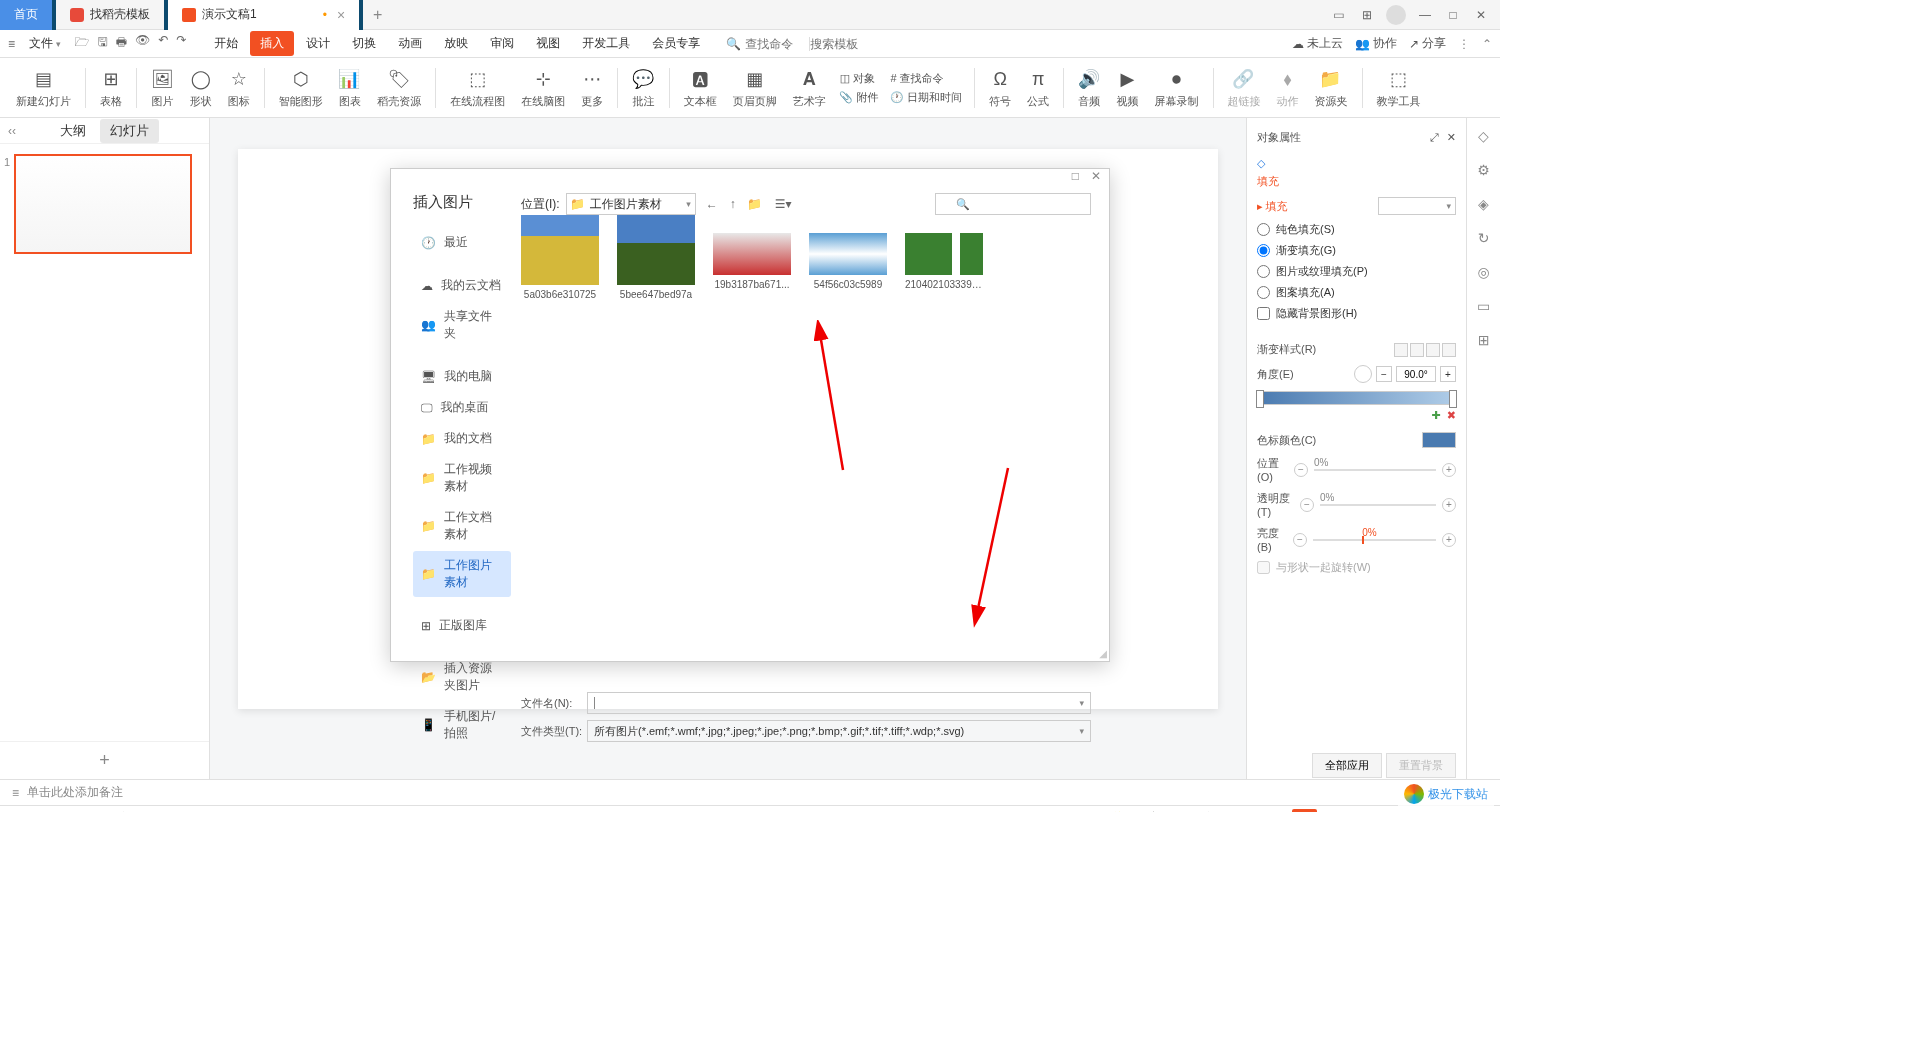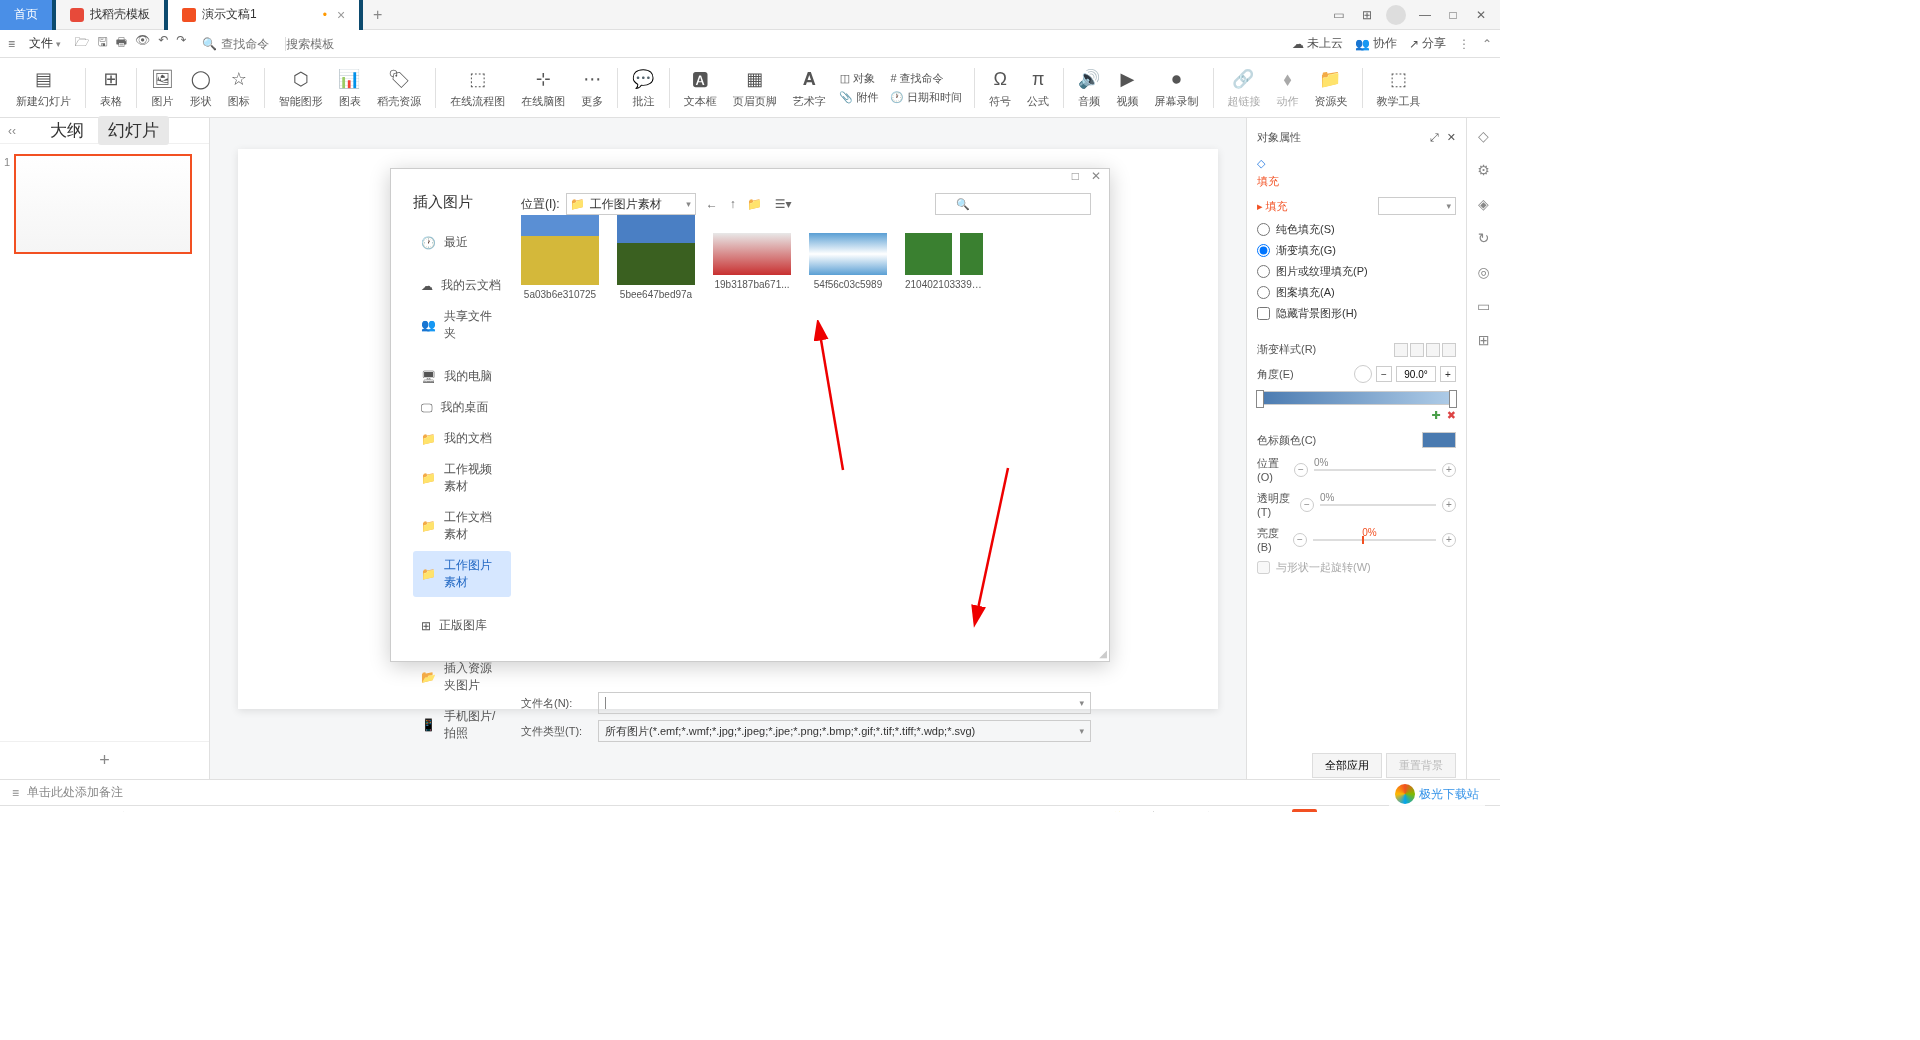--- a/index.html
+++ b/index.html
@@ -36,21 +36,21 @@
 .ribbon-group .rlabel { font-size: 11px; color: #555; white-space: nowrap; }
 .ribbon-sep { width: 1px; height: 40px; background: #e0e0e0; margin: 0 4px; }
 .ribbon-small { display: flex; flex-direction: column; gap: 2px; }
 .ribbon-small-item { display: flex; align-items: center; gap: 3px; font-size: 11px; color: #555; cursor: pointer; padding: 1px 4px; }
 
 
 .main { display: flex; height: 661px; }
 .slidepanel { width: 210px; border-right: 1px solid #e0e0e0; display: flex; flex-direction: column; }
 .slidepanel-head { height: 26px; display: flex; align-items: center; justify-content: center; gap: 4px; border-bottom: 1px solid #f0f0f0; }
 .slidepanel-head .collapse { position: absolute; left: 8px; color: #888; }
-.sp-tab { padding: 3px 10px; font-size: 17px; cursor: pointer; }
+.sp-tab { padding: 3px 10px; font-size: 13px; cursor: pointer; }
 .sp-tab.active { background: #e8e8e8; border-radius: 3px; }
 .slide-thumb-wrap { flex: 1; padding: 10px 14px; position: relative; }
 .slide-num { position: absolute; left: 4px; top: 12px; font-size: 11px; color: #888; }
 .slide-thumb { width: 178px; height: 100px; border: 2px solid #f25022; background: linear-gradient(#fff, #f5f5f5); }
 .slide-add { text-align: center; padding: 8px; color: #888; font-size: 18px; cursor: pointer; border-top: 1px solid #f0f0f0; }
 
 .canvas { flex: 1; background: #f5f6f7; position: relative; display: flex; align-items: center; justify-content: center; }
 .slide-canvas { width: 980px; height: 560px; background: #fff; box-shadow: 0 2px 8px rgba(0,0,0,.1); margin-top: -40px; }
 
 .rightpanel { width: 220px; border-left: 1px solid #e0e0e0; padding: 8px 10px; overflow: auto; font-size: 11px; }
@@ -109,33 +109,33 @@
 .dm-files { flex: 1; display: flex; gap: 18px; align-items: flex-start; padding-top: 8px; }
 .file-item { width: 78px; text-align: center; cursor: pointer; }
 .file-thumb { width: 78px; height: 52px; background: #888; margin-bottom: 4px; background-size: cover; }
 .ft1 { background: linear-gradient(#5a8fd4 30%, #d4b83a 30%); }
 .ft2 { background: linear-gradient(#4a7fc4 40%, #3a6020 40%); }
 .ft3 { background: linear-gradient(#e8e8e8, #c83030); }
 .ft4 { background: linear-gradient(#5a9fd4, #fff, #5a9fd4); }
 .ft5 { background: linear-gradient(90deg, #3a8030 60%, #fff 60% 70%, #3a8030 70%); }
 .file-name { font-size: 10px; color: #555; white-space: nowrap; overflow: hidden; text-overflow: ellipsis; }
 .dm-bottom { padding-top: 8px; }
-.dm-row { display: flex; align-items: center; gap: 11px; margin-bottom: 6px; }
+.dm-row { display: flex; align-items: center; gap: 0; margin-bottom: 6px; }
 .dm-row label { width: 66px; font-size: 11px; color: #555; }
 .dm-row .combo { flex: 1; border: 1px solid #ccc; height: 22px; font-size: 11px; padding: 0 6px; display: flex; align-items: center; justify-content: space-between; }
 .dm-btnrow { display: flex; justify-content: flex-end; gap: 8px; margin-top: 4px; }
 .dm-btnrow button { height: 24px; padding: 0 20px; border: 1px solid #ccc; background: #fff; cursor: pointer; font-size: 12px; }
 .dm-btnrow button.primary { background: #2a7de1; border-color: #2a7de1; color: #fff; }
 .resize-grip { position: absolute; right: 2px; bottom: 2px; color: #ccc; font-size: 10px; }
 
 
 .arrow { position: absolute; pointer-events: none; }
 
 
-.watermark { position: absolute; right: 15px; bottom: 6px; font-size: 12px; color: #3593e8; display: flex; align-items: center; gap: 4px; background: rgba(255,255,255,.8); padding: 2px 6px; }
+.watermark { position: absolute; right: 6px; bottom: 6px; font-size: 12px; color: #3593e8; display: flex; align-items: center; gap: 4px; background: rgba(255,255,255,.8); padding: 2px 6px; }
 .watermark .logo { width: 20px; height: 20px; background: conic-gradient(#f25022, #7fba00, #00a4ef, #ffb900, #f25022); border-radius: 50%; }
 
 input[type=radio], input[type=checkbox] { margin: 0; }
 </style>
 </head>
 <body>
 
 <div class="titlebar">
   <div class="tab" style="background:#4a8fe7;color:#fff">
       <span>首页</span>
@@ -169,20 +169,32 @@
         <span style="font-size:9px;color:#888">▾</span>
       </div>
     <div class="menu-icons">
       <span>🗁</span>
       <span>🖫</span>
       <span>🖶</span>
       <span>👁</span>
       <span>↶</span>
       <span>↷</span>
     </div>
+  </div>
+  <div class="menu-tabs">
+    <div class="menu-tab">开始</div>
+    <div class="menu-tab active">插入</div>
+    <div class="menu-tab">设计</div>
+    <div class="menu-tab">切换</div>
+    <div class="menu-tab">动画</div>
+    <div class="menu-tab">放映</div>
+    <div class="menu-tab">审阅</div>
+    <div class="menu-tab">视图</div>
+    <div class="menu-tab">开发工具</div>
+    <div class="menu-tab">会员专享</div>
   </div>
   <div class="menu-search">
     <span>🔍</span>
     <input placeholder="查找命令" style="">
     <input style="border-left: 1px solid rgb(221, 221, 221); padding-left: 0; width: 60px;" placeholder="搜索模板">
   </div>
   <div class="menu-right">
     <div class="menu-right-item">
         <span>☁</span>
         <span>未上云</span>

